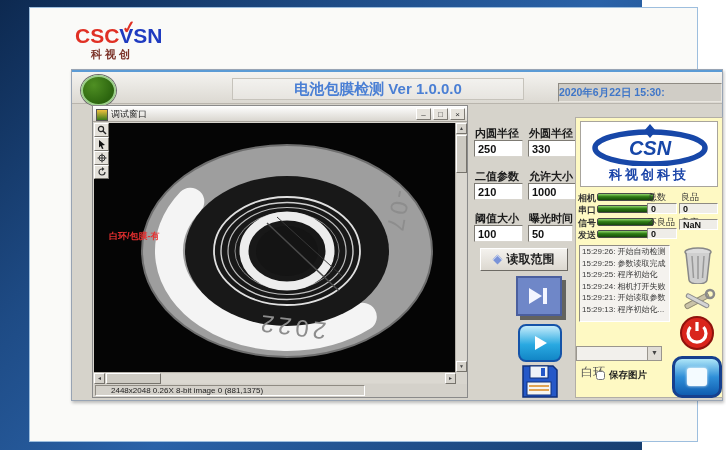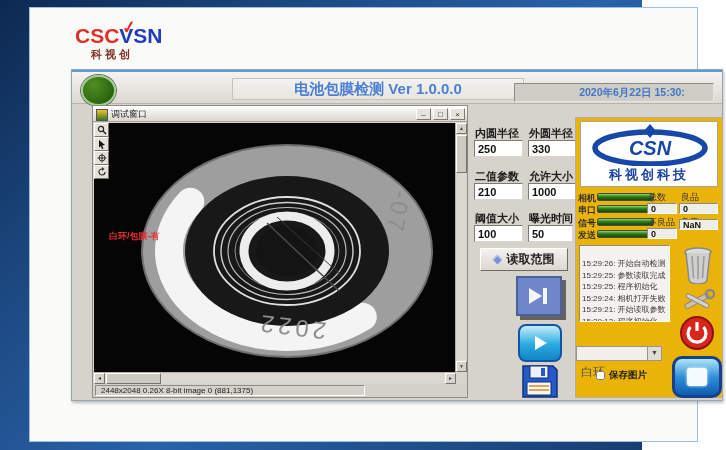--- a/index.html
+++ b/index.html
@@ -23,23 +23,23 @@
     background:#d6d3cb;border:1px solid #98a4b4;box-shadow:1px 2px 3px rgba(0,0,0,.25);}
   #titlebar{position:absolute;left:0;top:0;width:100%;height:34px;
     background:linear-gradient(#f4f3f0,#dcd9d2);border-top:2px solid #5b9bd5;
     border-bottom:1px solid #b9b5ad;box-sizing:border-box;}
   #status-ellipse{position:absolute;left:9px;top:3px;width:31px;height:27px;border-radius:50%;
     background:radial-gradient(circle at 35% 30%,#4f8f23,#2c650f 70%);
     border:2px solid #9ccf8a;box-shadow:0 0 0 1px #6a6a6a;}
   #app-title{position:absolute;left:160px;top:6px;width:290px;height:20px;
     text-align:center;font-size:15px;font-weight:bold;color:#4a7fd4;
     border:1px solid #c6c3bb;background:rgba(255,255,255,.25);line-height:20px;}
-  #datetime{position:absolute;right:8px;top:11px;width:162px;height:17px;
+  #datetime{position:absolute;right:0;top:11px;width:162px;height:17px;
     background:#d0cdc6;border:1px solid;border-color:#8f8b83 #e9e6df #e9e6df #8f8b83;
-    color:#3f76c8;font-size:10.5px;font-weight:bold;text-align:center;line-height:17px;padding-left:36px;}
+    color:#3f76c8;font-size:10.5px;font-weight:bold;line-height:17px;}
 
   
   #viewer{position:absolute;left:20px;top:35px;width:376px;height:293px;
     background:#d8d5ce;border:1px solid #8a8a8a;box-sizing:border-box;}
   #viewer-titlebar{position:absolute;left:0;top:0;width:100%;height:16px;
     background:linear-gradient(#ffffff,#d9d6cf);border-bottom:1px solid #a8a49c;box-sizing:border-box;}
   #viewer-icon{position:absolute;left:3px;top:3px;width:10px;height:10px;
     background:linear-gradient(#f0c040,#3a7a1a);border:1px solid #555;}
   #viewer-title{position:absolute;left:18px;top:2px;font-size:9px;color:#222;}
   .win-btn{position:absolute;top:2px;width:15px;height:12px;background:#e6e3dc;
@@ -62,21 +62,21 @@
   .sb-btn{position:absolute;width:11px;height:11px;background:#d6d3cc;border:1px solid;
     border-color:#fff #76736c #76736c #fff;font-size:5px;color:#444;text-align:center;
     line-height:9px;box-sizing:border-box;}
   .sb-thumb{position:absolute;background:#cdcac2;border:1px solid;
     border-color:#fff #76736c #76736c #fff;box-sizing:border-box;}
 
   #viewer-statusbar{position:absolute;left:1px;top:278px;width:373px;height:13px;
     background:#d4d1ca;}
   #viewer-status-box{position:absolute;left:1px;top:1px;width:270px;height:11px;
     border:1px solid;border-color:#8f8b83 #ffffff #ffffff #8f8b83;
-    font-size:8px;color:#222;line-height:10px;padding-left:5px;box-sizing:border-box;}
+    font-size:8px;color:#222;line-height:10px;padding-left:15px;box-sizing:border-box;}
 
   
   .plabel{position:absolute;font-size:11px;font-weight:bold;color:#1c1c1c;}
   .inp{position:absolute;height:15px;background:#fff;border:1px solid;
     border-color:#7d7a73 #d8d5ce #d8d5ce #7d7a73;font-size:11px;font-weight:bold;color:#111;
     padding:0 0 0 3px;box-sizing:content-box;font-family:"Liberation Sans",sans-serif;}
   #read-btn{position:absolute;left:408px;top:178px;width:88px;height:23px;
     background:linear-gradient(#f4f2ee,#dcd8d0);border:1px solid;
     border-color:#fff #6d6a64 #6d6a64 #fff;font-size:12px;font-weight:bold;color:#1c1c1c;
     display:flex;align-items:center;justify-content:center;gap:6px;box-sizing:border-box;}
@@ -85,36 +85,36 @@
 
   .sq-btn{position:absolute;display:flex;align-items:center;justify-content:center;}
   #skip-btn{left:444px;top:206px;width:42px;height:36px;background:#6f87c8;
     border:2px solid #4b5f9e;box-shadow:4px 4px 0 #63635f;}
   #play-btn{left:446px;top:254px;width:40px;height:34px;border-radius:8px;
     background:linear-gradient(#c5ecfb,#29a9e1 55%,#1286c6);border:2px solid #1553a8;}
   #save-btn{left:447px;top:293px;width:40px;height:35px;background:transparent;}
 
   
   #right-panel{position:absolute;left:503px;top:47px;width:148px;height:281px;
-    background:#eab308;border:1px solid #b2aea6;box-sizing:border-box;}
+    background:#fef9c3;border:1px solid #b2aea6;box-sizing:border-box;}
   #logo-box{position:absolute;left:4px;top:3px;width:138px;height:66px;background:#fff;
     border:1px solid #a8a49c;box-sizing:border-box;text-align:center;}
   #company-name{font-size:13px;font-weight:bold;color:#1a44a8;letter-spacing:3px;margin-top:0px;}
 
   .dev-label{position:absolute;font-size:9px;font-weight:bold;color:#333;}
   .dev-bar{position:absolute;width:57px;height:8px;border:1px solid #4a4a4a;border-radius:2px;
     background:linear-gradient(#8fd46a,#2e7d14 45%,#16490a);box-sizing:border-box;}
   .cnt-label{position:absolute;font-size:9px;font-weight:normal;color:#333;}
   .cnt-box{position:absolute;height:11px;background:#efede8;border:1px solid;
     border-color:#8f8b83 #ffffff #ffffff #8f8b83;font-size:9px;font-weight:bold;color:#111;
     line-height:10px;padding-left:3px;box-sizing:border-box;}
 
   #log-box{position:absolute;left:3px;top:127px;width:91px;height:77px;background:#f4f2ee;
     border:1px solid;border-color:#8f8b83 #ffffff #ffffff #8f8b83;box-sizing:border-box;
-    padding:12px 0 0 2px;overflow:hidden;}
+    padding:0 0 0 2px;overflow:hidden;}
   .log-line{font-size:8px;color:#3a3a3a;line-height:11.5px;white-space:nowrap;}
 
   #trash-btn{position:absolute;left:104px;top:126px;width:36px;height:40px;}
   #tools-btn{position:absolute;left:104px;top:168px;width:36px;height:30px;}
   #power-btn{position:absolute;left:102px;top:196px;width:38px;height:38px;}
   #product-select{position:absolute;left:0px;top:228px;width:86px;height:15px;
     background:#f2f0ec;border:1px solid #9a968e;box-sizing:border-box;}
   #product-select .val{position:absolute;left:4px;top:1px;font-size:12px;color:#555;margin-top:16px;}
   #product-select .arrow-box{position:absolute;right:0;top:0;width:13px;height:13px;
     background:#e0ddd6;border-left:1px solid #9a968e;font-size:7px;text-align:center;

